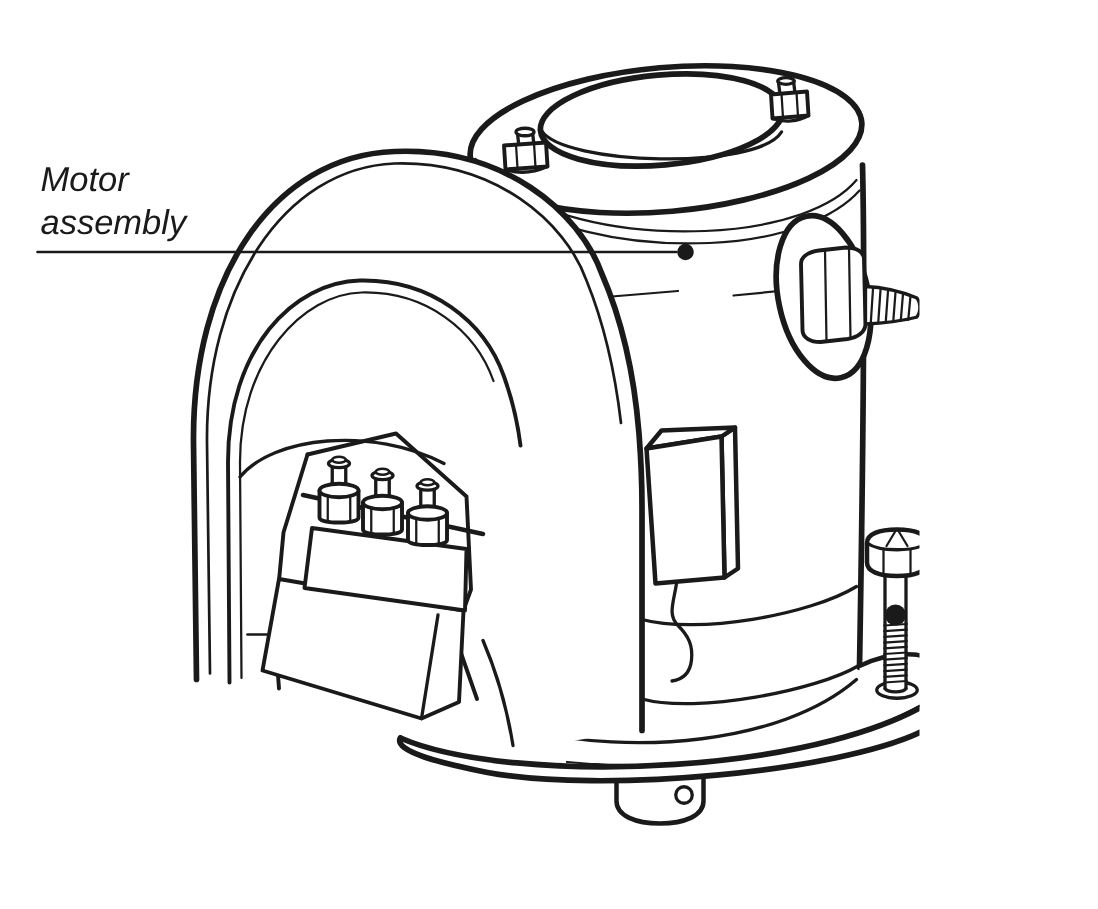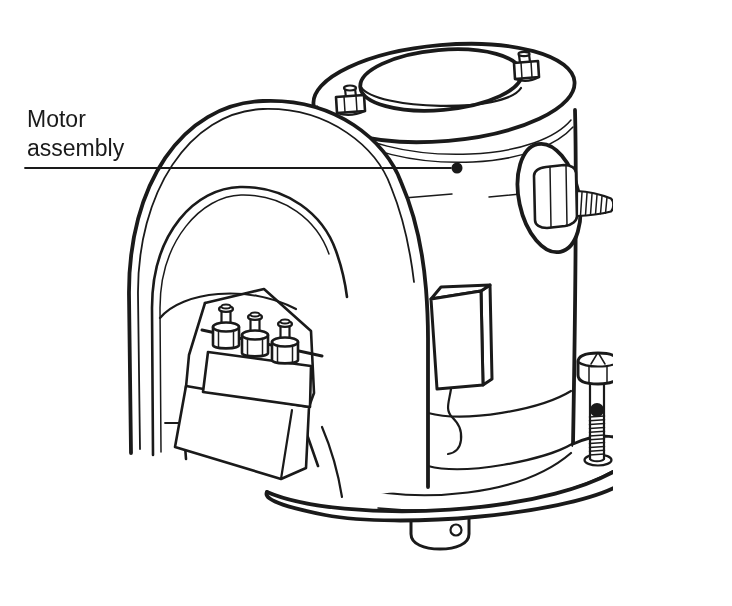--- a/index.html
+++ b/index.html
@@ -1,18 +1,18 @@
 <!DOCTYPE html>
 <html style="--ln: #1a1a1a; --bg: #ffffff;"><head>
 <meta charset="utf-8">
 <style>
   :root{ --ln:#1a1a1a; --bg:#ffffff; }
   html,body{margin:0;padding:0;background:var(--bg);}
   #stage{position:relative;width:613px;height:606px;background:var(--bg);overflow:hidden;
-         font-family:"Liberation Sans", sans-serif;}
+         font-family:"Liberation Sans", sans-serif;font-style:italic;}
   svg{display:block}
   svg .st{stroke:var(--ln);fill:none;stroke-linecap:round;stroke-linejoin:round;}
   svg .fw{fill:#ffffff;}
   svg .fb{fill:var(--ln);stroke:none;}
   svg .w1{stroke-width:1.5;}
   svg .w15{stroke-width:1.8;}
   svg .w2{stroke-width:2.2;}
   svg .w25{stroke-width:2.6;}
   svg .w3{stroke-width:3;}
   svg .w4{stroke-width:3.8;}

